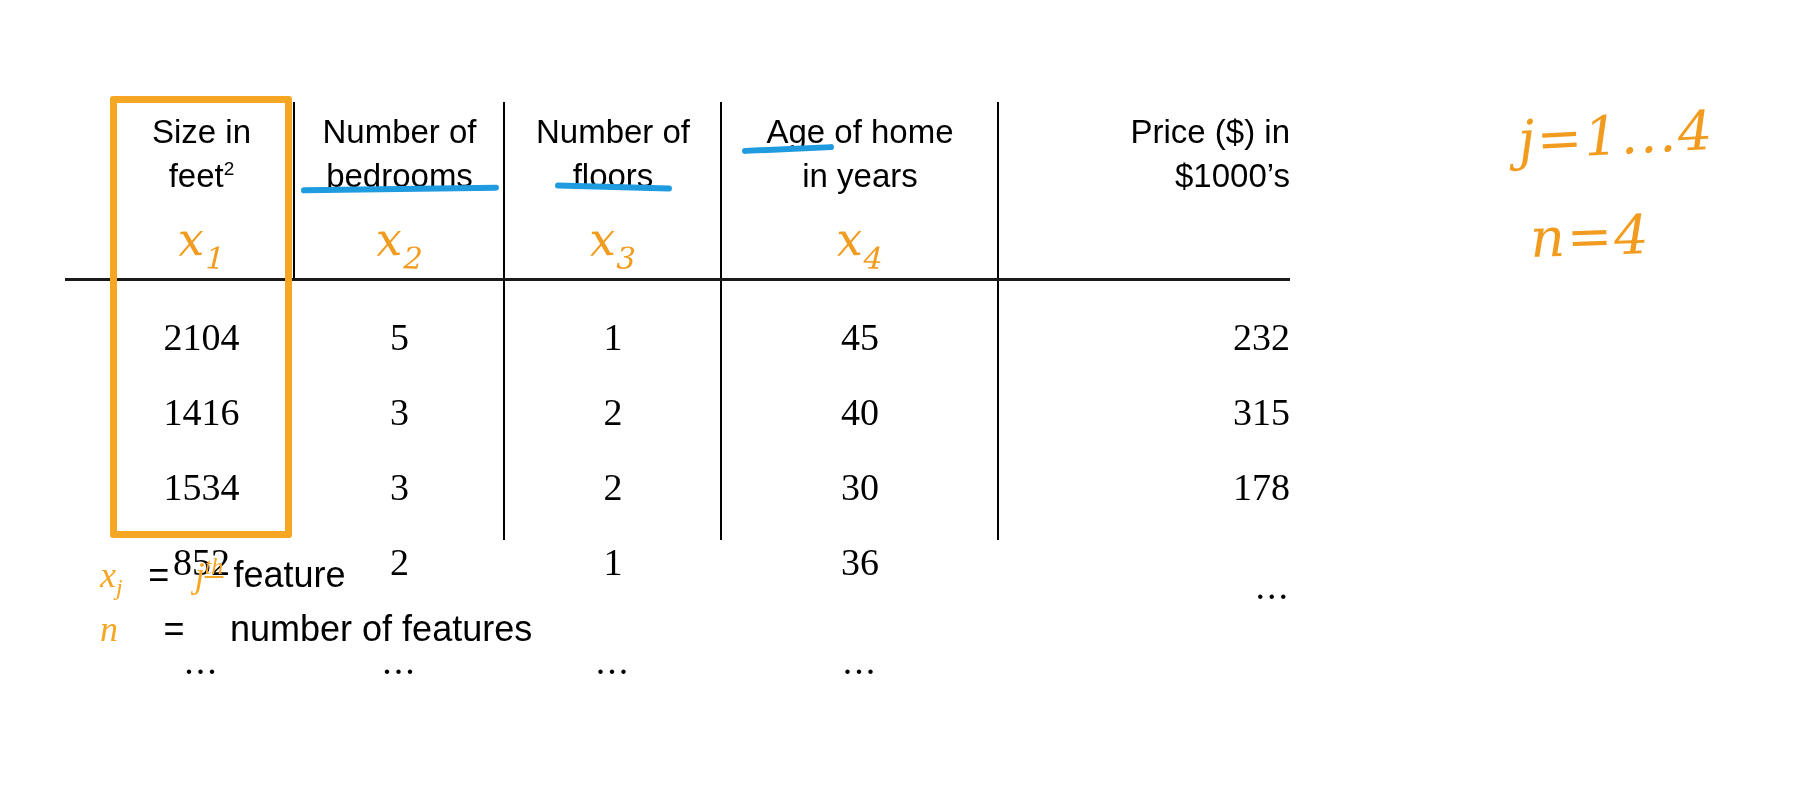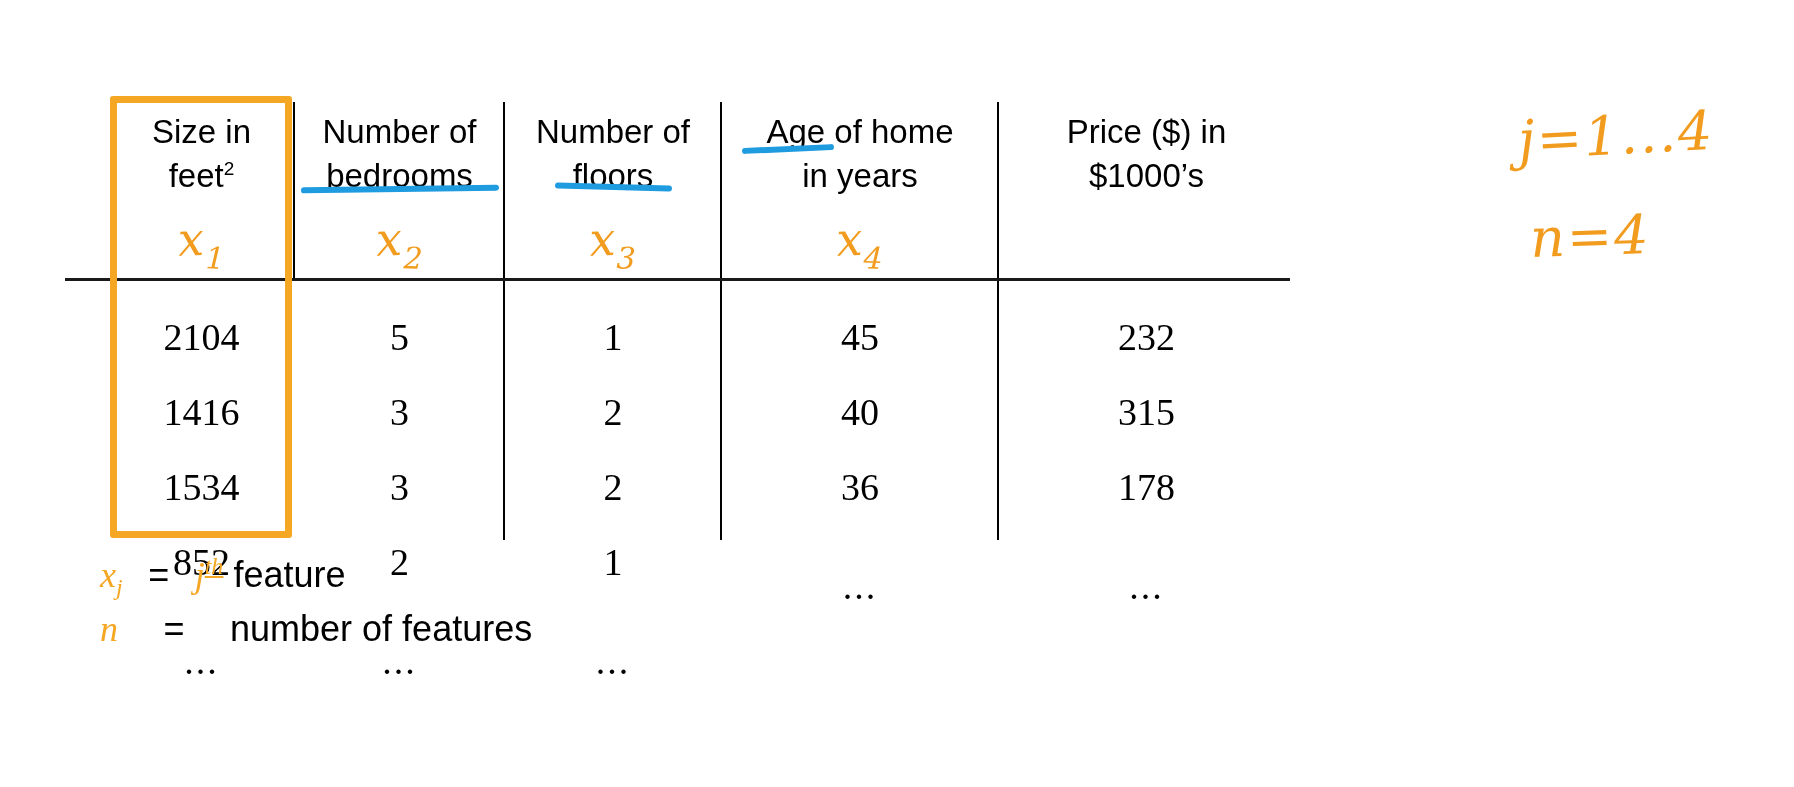--- a/index.html
+++ b/index.html
@@ -216,26 +216,27 @@
     <div class="col" style="left:660px; width:270px;">
       <div class="col-head">
         <span>Age of home</span>
         <span class="l2">in years</span>
         <span class="blue-ul" style="left:17px; top:46px; width:92px; transform:rotate(-2.5deg);"></span>
       </div>
       <div class="hand-x"><span>x</span><span class="sub">4</span></div>
       <div class="cells">
         <span class="cell">45</span>
         <span class="cell">40</span>
+        <span class="cell">30</span>
         <span class="cell">36</span>
         <span class="dots">...</span>
       </div>
     </div>
 
-    <div class="col" style="left:938px; width:287px;">
+    <div class="col" style="left:938px; width:287px;text-align:right;">
       <div class="col-head">
         <span>Price ($) in</span>
         <span class="l2">$1000’s</span>
       </div>
       <div class="cells">
         <span class="cell">232</span>
         <span class="cell">315</span>
         <span class="cell">178</span>
         <span class="dots">...</span>
       </div>

